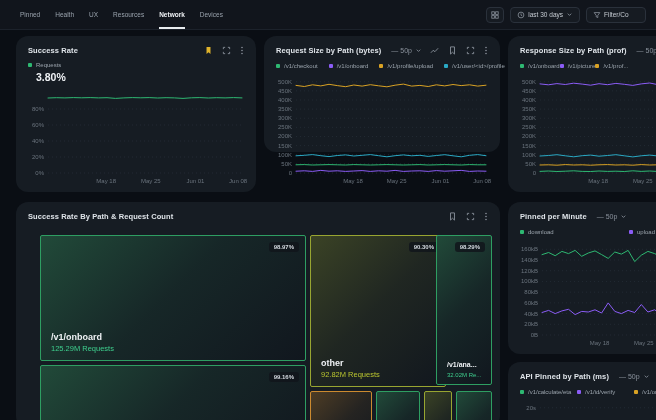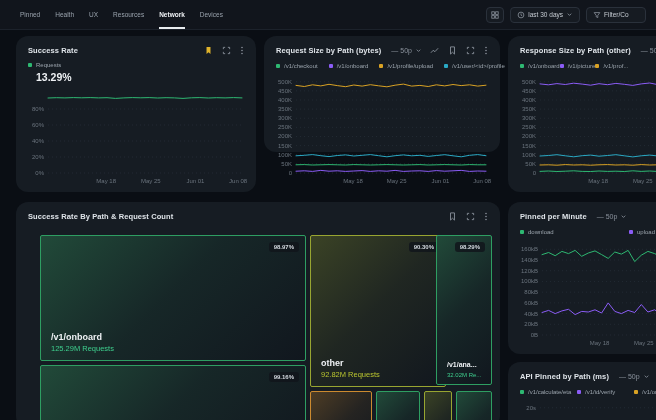--- a/index.html
+++ b/index.html
@@ -127,21 +127,21 @@
           </g>
         </svg>
     </span>
   </div>
   <div class="legend" style="padding-top:7px;">
       <span class="legend-item">
         <span class="ldot" style="background: rgb(46, 184, 114);"></span>
         <span>Requests</span>
       </span>
     </div>
-  <div class="bigval">13.29%</div>
+  <div class="bigval">3.80%</div>
   <div class="chart">
       <svg width="226" height="99" viewBox="0 0 226 99">
         <line x1="26" y1="86" x2="220" y2="86" stroke="#262d37" stroke-width="0.8" stroke-dasharray="1 3"></line>
         <text x="22" y="88" text-anchor="end" class="tick-text">0%</text>
         <line x1="26" y1="70" x2="220" y2="70" stroke="#262d37" stroke-width="0.8" stroke-dasharray="1 3"></line>
         <text x="22" y="72" text-anchor="end" class="tick-text">20%</text>
         <line x1="26" y1="54" x2="220" y2="54" stroke="#262d37" stroke-width="0.8" stroke-dasharray="1 3"></line>
         <text x="22" y="56" text-anchor="end" class="tick-text">40%</text>
         <line x1="26" y1="38" x2="220" y2="38" stroke="#262d37" stroke-width="0.8" stroke-dasharray="1 3"></line>
         <text x="22" y="40" text-anchor="end" class="tick-text">60%</text>
@@ -233,21 +233,21 @@
         <polyline points="26.0,12.4 34.3,13.5 42.5,11.8 50.8,12.9 59.0,11.3 67.3,12.6 75.6,13.7 83.8,12.0 92.1,13.1 100.3,11.7 108.6,12.8 116.9,13.8 125.1,12.2 133.4,11.1 141.7,13.1 149.9,12.4 158.2,13.5 166.4,11.8 174.7,12.9 183.0,11.5 191.2,12.6 199.5,11.8 207.7,13.1 216.0,12.2" fill="none" stroke="#d9a224" stroke-width="1" stroke-linejoin="round" stroke-linecap="round"></polyline>
         <polyline points="26.0,82.8 34.3,82.3 42.5,81.6 50.8,82.7 59.0,83.6 67.3,82.5 75.6,81.9 83.8,83.0 92.1,82.3 100.3,81.6 108.6,82.7 116.9,83.8 125.1,82.7 133.4,81.9 141.7,82.8 149.9,82.3 158.2,83.4 166.4,82.5 174.7,81.7 183.0,82.8 191.2,83.8 199.5,82.3 207.7,81.6 216.0,82.7" fill="none" stroke="#2aa9c4" stroke-width="1" stroke-linejoin="round" stroke-linecap="round"></polyline>
         <polyline points="26.0,91.8 34.3,91.6 42.5,92.0 50.8,91.8 59.0,91.6 67.3,91.8 75.6,92.0 83.8,91.6 92.1,91.8 100.3,92.0 108.6,91.8 116.9,91.6 125.1,91.8 133.4,92.0 141.7,91.8 149.9,91.6 158.2,92.0 166.4,91.8 174.7,91.6 183.0,91.8 191.2,92.0 199.5,91.6 207.7,91.8 216.0,91.8" fill="none" stroke="#2eb872" stroke-width="1" stroke-linejoin="round" stroke-linecap="round"></polyline>
         <polyline points="26.0,98.2 34.3,97.8 42.5,98.4 50.8,97.4 59.0,98.2 67.3,97.8 75.6,98.4 83.8,98.0 92.1,97.6 100.3,98.4 108.6,97.8 116.9,98.2 125.1,97.4 133.4,98.4 141.7,98.0 149.9,97.8 158.2,98.4 166.4,97.6 174.7,98.2 183.0,97.8 191.2,97.4 199.5,98.4 207.7,98.0 216.0,98.2" fill="none" stroke="#8b5cf6" stroke-width="1" stroke-linejoin="round" stroke-linecap="round"></polyline>
       </svg>
     </div>
 </div>
 
 <div class="panel" id="p-response">
   <div class="phead">
-    <span class="ptitle">Response Size by Path (other)</span>
+    <span class="ptitle">Response Size by Path (prof)</span>
     <span class="pct">
       <span>— 50p</span>
 
     </span>
 
   </div>
   <div class="legend">
       <span class="legend-item">
         <span class="ldot" style="background: rgb(46, 184, 114);"></span>
         <span>/v1/onboard</span>

